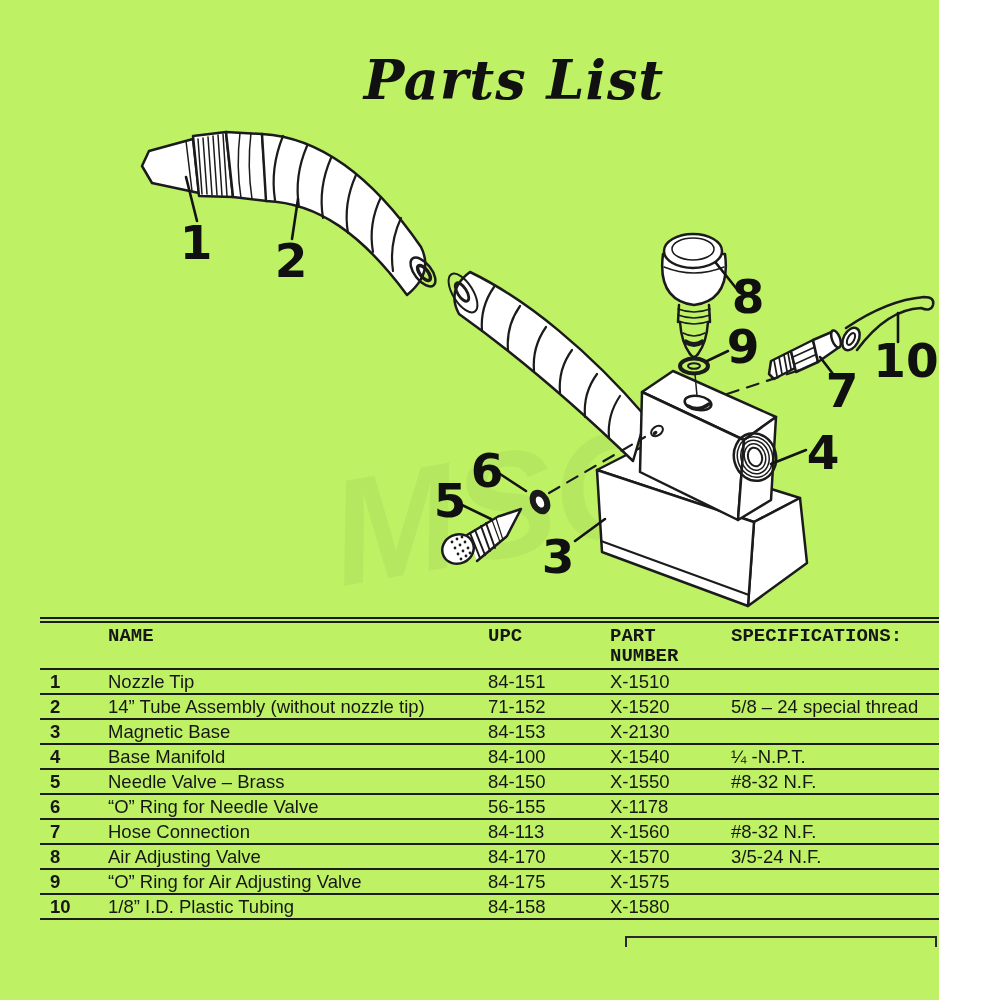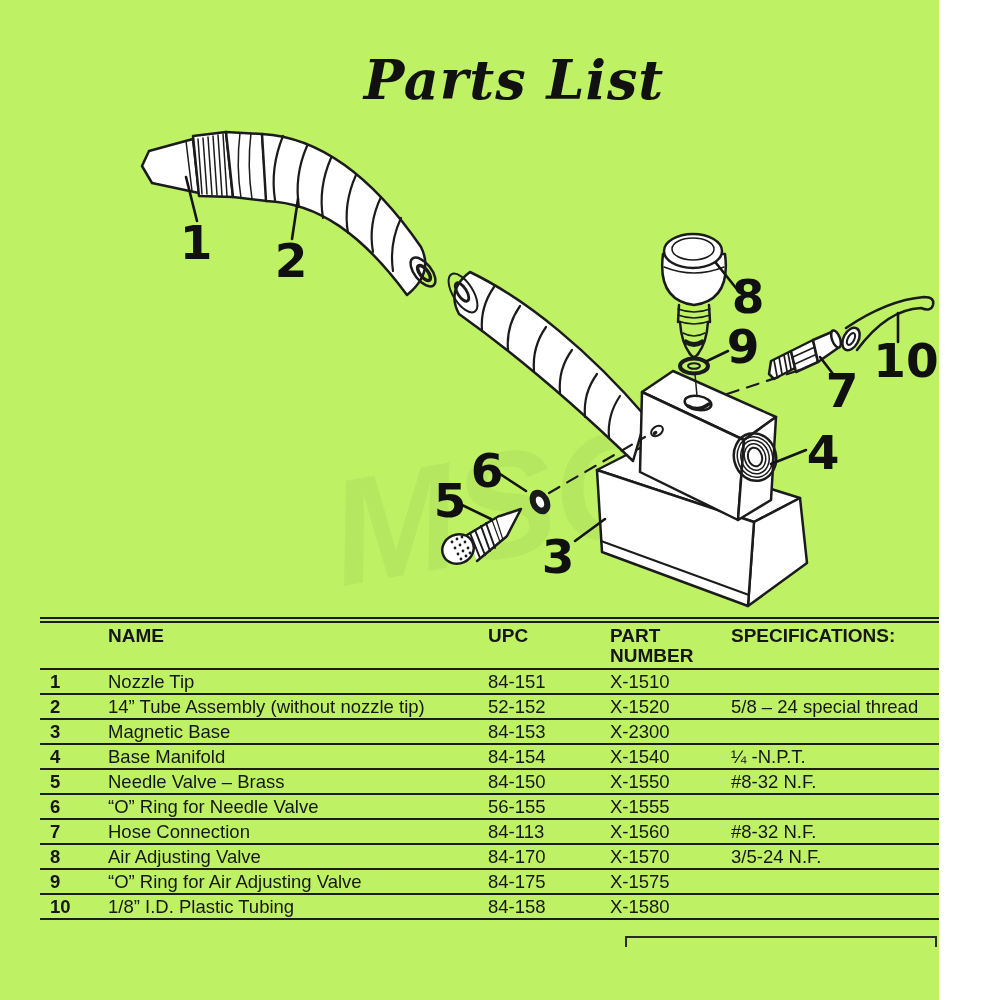--- a/index.html
+++ b/index.html
@@ -15,21 +15,21 @@
              pointer-events:none;}
   
   #diagram{position:absolute;left:0;top:0;width:1000px;height:1000px;}
   
   #table-wrap{position:absolute;left:40px;top:617px;width:918px;}
   .topline{height:2px;background:#1c1c1c;margin-bottom:2px;}
   table{border-collapse:collapse;table-layout:fixed;width:918px;border-top:2px solid #1c1c1c;}
   col.c-no{width:68px;} col.c-name{width:380px;} col.c-upc{width:122px;}
   col.c-part{width:121px;} col.c-spec{width:227px;}
   th{font-size:19px;font-weight:bold;text-align:left;vertical-align:top;
-     padding:3px 0 2px 0;line-height:20px;border-bottom:2px solid #1c1c1c;color:#161616;}
+     padding:3px 0 2px 0;line-height:20px;border-bottom:2px solid #1c1c1c;color:#161616;font-family:Liberation Mono, monospace;}
   td{font-size:18.5px;height:23px;line-height:23px;padding:0;
      border-bottom:2px solid #1c1c1c;white-space:nowrap;overflow:hidden;color:#161616;}
   td.no{font-weight:bold;padding-left:10px;}
   th.no{padding-left:10px;}
   
   #partial-box{position:absolute;left:625px;top:936px;width:308px;height:9px;
                border-top:2px solid #2a2a2a;border-left:2px solid #2a2a2a;border-right:2px solid #2a2a2a;}
   
   .ln{stroke:#1b1b1b;fill:none;stroke-width:2.5;stroke-linecap:round;stroke-linejoin:round;}
   .fw{stroke:#1b1b1b;fill:#ffffff;stroke-width:2.5;stroke-linejoin:round;}
@@ -246,50 +246,50 @@
         <tr>
           <td class="no">1</td>
           <td>Nozzle Tip</td>
           <td>84-151</td>
           <td>X-1510</td>
           <td></td>
         </tr>
         <tr>
           <td class="no">2</td>
           <td>14” Tube Assembly (without nozzle tip)</td>
-          <td>52-152</td>
+          <td>71-152</td>
           <td>X-1520</td>
           <td>5/8 – 24 special thread</td>
         </tr>
         <tr>
           <td class="no">3</td>
           <td>Magnetic Base</td>
           <td>84-153</td>
-          <td>X-2300</td>
+          <td>X-2130</td>
           <td></td>
         </tr>
         <tr>
           <td class="no">4</td>
           <td>Base Manifold</td>
-          <td>84-154</td>
+          <td>84-100</td>
           <td>X-1540</td>
           <td>¼ -N.P.T.</td>
         </tr>
         <tr>
           <td class="no">5</td>
           <td>Needle Valve – Brass</td>
           <td>84-150</td>
           <td>X-1550</td>
           <td>#8-32 N.F.</td>
         </tr>
         <tr>
           <td class="no">6</td>
           <td>“O” Ring for Needle Valve</td>
           <td>56-155</td>
-          <td>X-1555</td>
+          <td>X-1178</td>
           <td></td>
         </tr>
         <tr>
           <td class="no">7</td>
           <td>Hose Connection</td>
           <td>84-113</td>
           <td>X-1560</td>
           <td>#8-32 N.F.</td>
         </tr>
         <tr>

